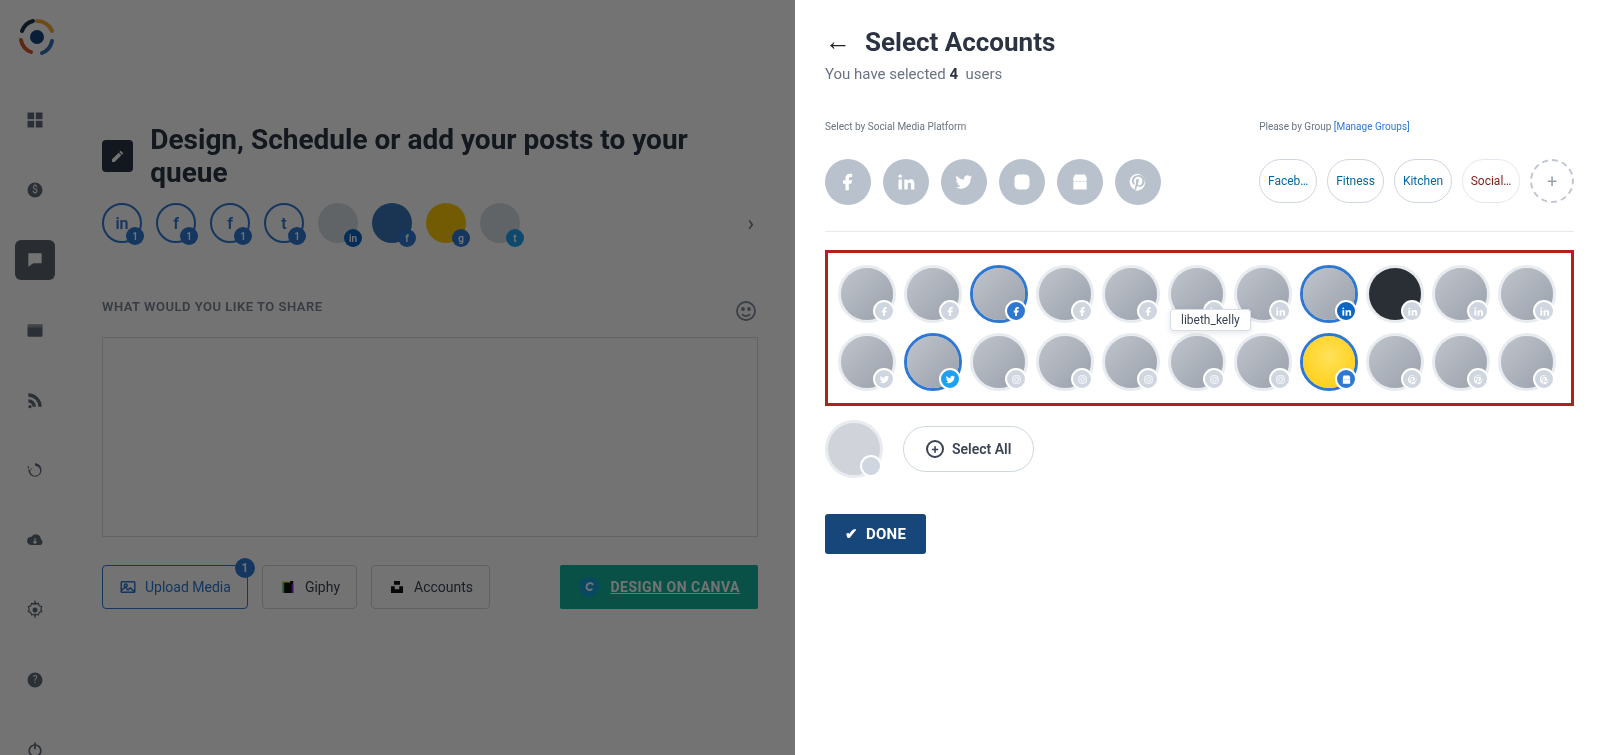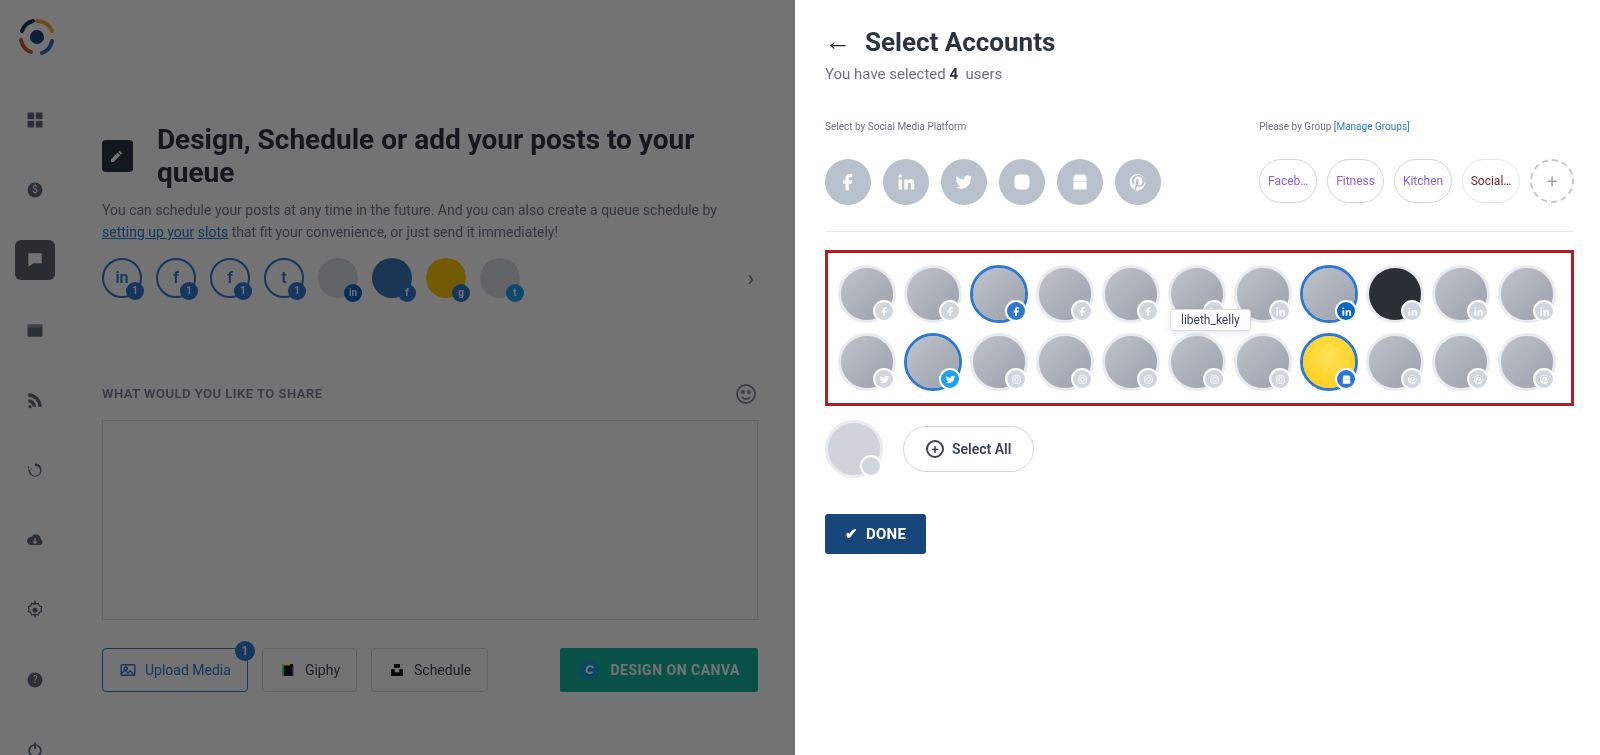--- a/index.html
+++ b/index.html
@@ -11,58 +11,58 @@
 
 .logo { position: absolute; left: 17px; top: 17px; width: 40px; height: 40px; }
 .logo svg { width: 40px; height: 40px; }
 
 .sidenav { position: absolute; left: 0; top: 100px; width: 70px; display: flex; flex-direction: column; align-items: center; gap: 30px; }
 .sidenav .nav-btn { width: 40px; height: 40px; display: flex; align-items: center; justify-content: center; border-radius: 6px; color: #616a78; cursor: pointer; }
 .sidenav .nav-btn.active { background: #5b646f; color: #fff; }
 .sidenav .nav-btn svg { width: 20px; height: 20px; fill: currentColor; }
 
 .main-panel { position: absolute; left: 70px; top: 95px; width: 720px; height: 640px; background: #fff; border-radius: 2px; padding: 28px 32px; }
-.main-panel h1 { display: flex; align-items: center; gap: 24px; font-size: 28px; font-weight: 700; color: #2a3544; }
+.main-panel h1 { display: flex; align-items: center; gap: 17px; font-size: 28px; font-weight: 700; color: #2a3544; }
 .main-panel h1 .hicon { width: 32px; height: 32px; background: #2a3544; border-radius: 4px; display: inline-flex; align-items: center; justify-content: center; color: #fff; }
 .sub { margin-top: 10px; color: #707a8a; font-size: 14px; line-height: 1.6; }
 .sub a { color: #2e78d2; text-decoration: underline; }
 
 .section-label { margin-top: 34px; font-size: 13px; font-weight: 600; letter-spacing: .5px; color: #7b8594; }
 .acct-row { margin-top: 14px; display: flex; gap: 14px; align-items: center; position: relative; }
 .acct-row .circ { width: 40px; height: 40px; border-radius: 50%; border: 2px solid #2e78d2; background: #fff; position: relative; display:flex; align-items:center; justify-content:center; color:#2e78d2; font-weight:600; }
 .acct-row .circ .mini { position: absolute; right: -4px; bottom: -4px; width: 18px; height: 18px; border-radius: 50%; background: #2e78d2; color: #fff; font-size: 10px; display: flex; align-items: center; justify-content: center; }
 .acct-row .chev { position: absolute; right: 4px; top: 50%; transform: translateY(-50%); font-size: 22px; color: #6a7482; }
 
-.share-label { margin-top: 84px; font-size: 13px; font-weight: 600; letter-spacing: .5px; color: #7b8594; display: flex; justify-content: space-between; align-items: center; }
+.share-label { margin-top: 56px; font-size: 13px; font-weight: 600; letter-spacing: .5px; color: #7b8594; display: flex; justify-content: space-between; align-items: flex-start; }
 .share-label .emoji { width: 24px; height: 24px; color: #808a99; }
 .textarea { margin-top: 14px; width: 100%; height: 200px; border: 1px solid #d7dde5; background: #fff; }
 
 .media-row { margin-top: 28px; display: flex; gap: 14px; align-items: center; }
 .media-btn { height: 44px; border: 1px solid #cfd6df; background: #fff; border-radius: 4px; padding: 0 16px; display: flex; align-items: center; gap: 8px; font-size: 14px; color: #3a4453; cursor: pointer; position: relative; }
 .media-btn.upload { color: #2e78d2; border-color: #2e78d2; }
 .media-btn .mi { width: 18px; height: 18px; }
 .badge-count { position: absolute; top: -8px; right: -8px; width: 20px; height: 20px; border-radius: 50%; background: #2e78d2; color: #fff; font-size: 12px; font-weight: 600; display: flex; align-items: center; justify-content: center; }
-.canva-btn { margin-left: auto; height: 44px; padding: 0 18px; display: flex; align-items: center; gap: 10px; background: #16b39b; color: #fff; font-weight: 700; font-size: 14px; border-radius: 2px; letter-spacing: .5px; }
+.canva-btn { margin-left: auto; height: 44px; padding: 0 18px; display: flex; align-items: center; gap: 10px; background: #16b39b; color: #fff; font-weight: 700; font-size: 14px; border-radius: 2px; letter-spacing: .5px; text-decoration: underline; }
 
 
 .panel { position: absolute; left: 795px; top: 0; width: 805px; height: 755px; background: #fff; padding: 26px 26px 26px 30px; overflow: hidden; }
 .panel-head { display: flex; align-items: center; gap: 14px; }
 .panel-head .back { font-size: 26px; color: #222; cursor: pointer; }
 .panel-head h2 { font-size: 26px; font-weight: 700; color: #2c3442; }
 .selcount { margin-top: 8px; color: #6a7382; font-size: 15px; }
 .selcount b { color: #2c3442; }
 
 .filter-row { margin-top: 38px; display: flex; justify-content: space-between; gap: 30px; }
 .filter-col .flabel { font-size: 10px; color: #6a7382; margin-bottom: 27px; }
 .filter-col .flabel a { color: #2e78d2; }
 .plat-row { display: flex; gap: 12px; }
 .plat { width: 46px; height: 46px; border-radius: 50%; background: #b8c1cc; color: #fff; display: flex; align-items: center; justify-content: center; cursor: pointer; }
 .plat svg { width: 20px; height: 20px; fill: #fff; }
 .grp-row { display: flex; gap: 10px; align-items: center; }
-.grp { height: 44px; min-width: 52px; padding: 0 8px; border-radius: 22px; border: 1px solid #cfd6df; color: #8b5cf6; font-size: 12px; display: flex; align-items: center; justify-content: center; cursor: pointer; overflow: hidden; max-width: 58px; white-space: nowrap; text-overflow: ellipsis; }
+.grp { height: 44px; min-width: 52px; padding: 0 8px; border-radius: 22px; border: 1px solid #cfd6df; color: #0369a1; font-size: 12px; display: flex; align-items: center; justify-content: center; cursor: pointer; overflow: hidden; max-width: 58px; white-space: nowrap; text-overflow: ellipsis; }
 .grp.muted { color: #7f1d1d; border-color: #e4e8ee; }
 .grp-add { width: 44px; height: 44px; border-radius: 50%; border: 2px dashed #c0c7d0; color: #9aa3b0; display: flex; align-items: center; justify-content: center; cursor: pointer; font-size: 18px; }
 
 .divider { margin-top: 26px; height: 1px; background: #e6e9ee; }
 
 .alert { margin-top: 20px; background: #cfe6fb; border: 1px solid #b6d9f7; color: #1e4d7a; border-radius: 3px; padding: 12px 42px 12px 18px; font-size: 13px; line-height: 1.5; position: relative; }
 .alert a { color: #1e4d7a; text-decoration: underline; }
 .alert .close-x { position: absolute; right: 12px; top: 12px; font-size: 18px; font-weight: 700; color: #153a5c; cursor: pointer; }
 
 .grid-wrap { margin-top: 18px; border: 3px solid #b1201f; padding: 12px 10px; }
@@ -168,23 +168,20 @@
 
   <div class="main-panel">
     <h1>
       <span class="hicon">
           <svg width="16" height="16" viewBox="0 0 24 24" fill="#fff">
             <path d="M3 17l10-10 4 4-10 10H3v-4zM14 6l2-2 4 4-2 2-4-4z"></path>
           </svg>
         </span>
       <span>Design, Schedule or add your posts to your queue</span>
     </h1>
-    <p class="sub">
-      <span>You can schedule your posts at any time in the future. And you can also create a queue schedule by </span><a>setting up your</a><span> </span><a>slots</a><span> that fit your convenience, or just send it immediately!</span>
-    </p>
 
     <div class="acct-row">
       <div class="circ">in<span class="mini">1</span></div>
       <div class="circ">f<span class="mini">1</span></div>
       <div class="circ">f<span class="mini">1</span></div>
       <div class="circ">t<span class="mini">1</span></div>
       <div class="circ" style="border:none;background:#d7dde5">
           <span class="mini" style="background:#0a66c2">in</span>
         </div>
       <div class="circ" style="border:none;background:#3b74b8">
@@ -227,21 +224,21 @@
             <rect x="17" y="8" width="2" height="12" fill="#8a2be2"></rect>
             <rect x="5" y="4" width="10" height="2" fill="#fff35c"></rect>
           </svg>
         <span>Giphy</span>
       </div>
       <div class="media-btn">
         <svg class="mi" viewBox="0 0 24 24" fill="#111">
             <rect x="8" y="4" width="8" height="5"></rect>
             <path d="M4 11h5v4h6v-4h5v9H4z"></path>
           </svg>
-        <span>Schedule</span>
+        <span>Accounts</span>
       </div>
       <div class="canva-btn">
         <svg width="22" height="22" viewBox="0 0 24 24">
             <circle cx="12" cy="12" r="11" fill="#13a2d8"></circle>
             <path d="M16 9c-1-1-2.5-1.5-4-1-2.5.8-3.5 4-2 6 1.2 1.6 3.5 1.8 5 .5" stroke="#fff" stroke-width="2" fill="none" stroke-linecap="round"></path>
           </svg>
         <span>DESIGN ON CANVA</span>
       </div>
     </div>
   </div>

